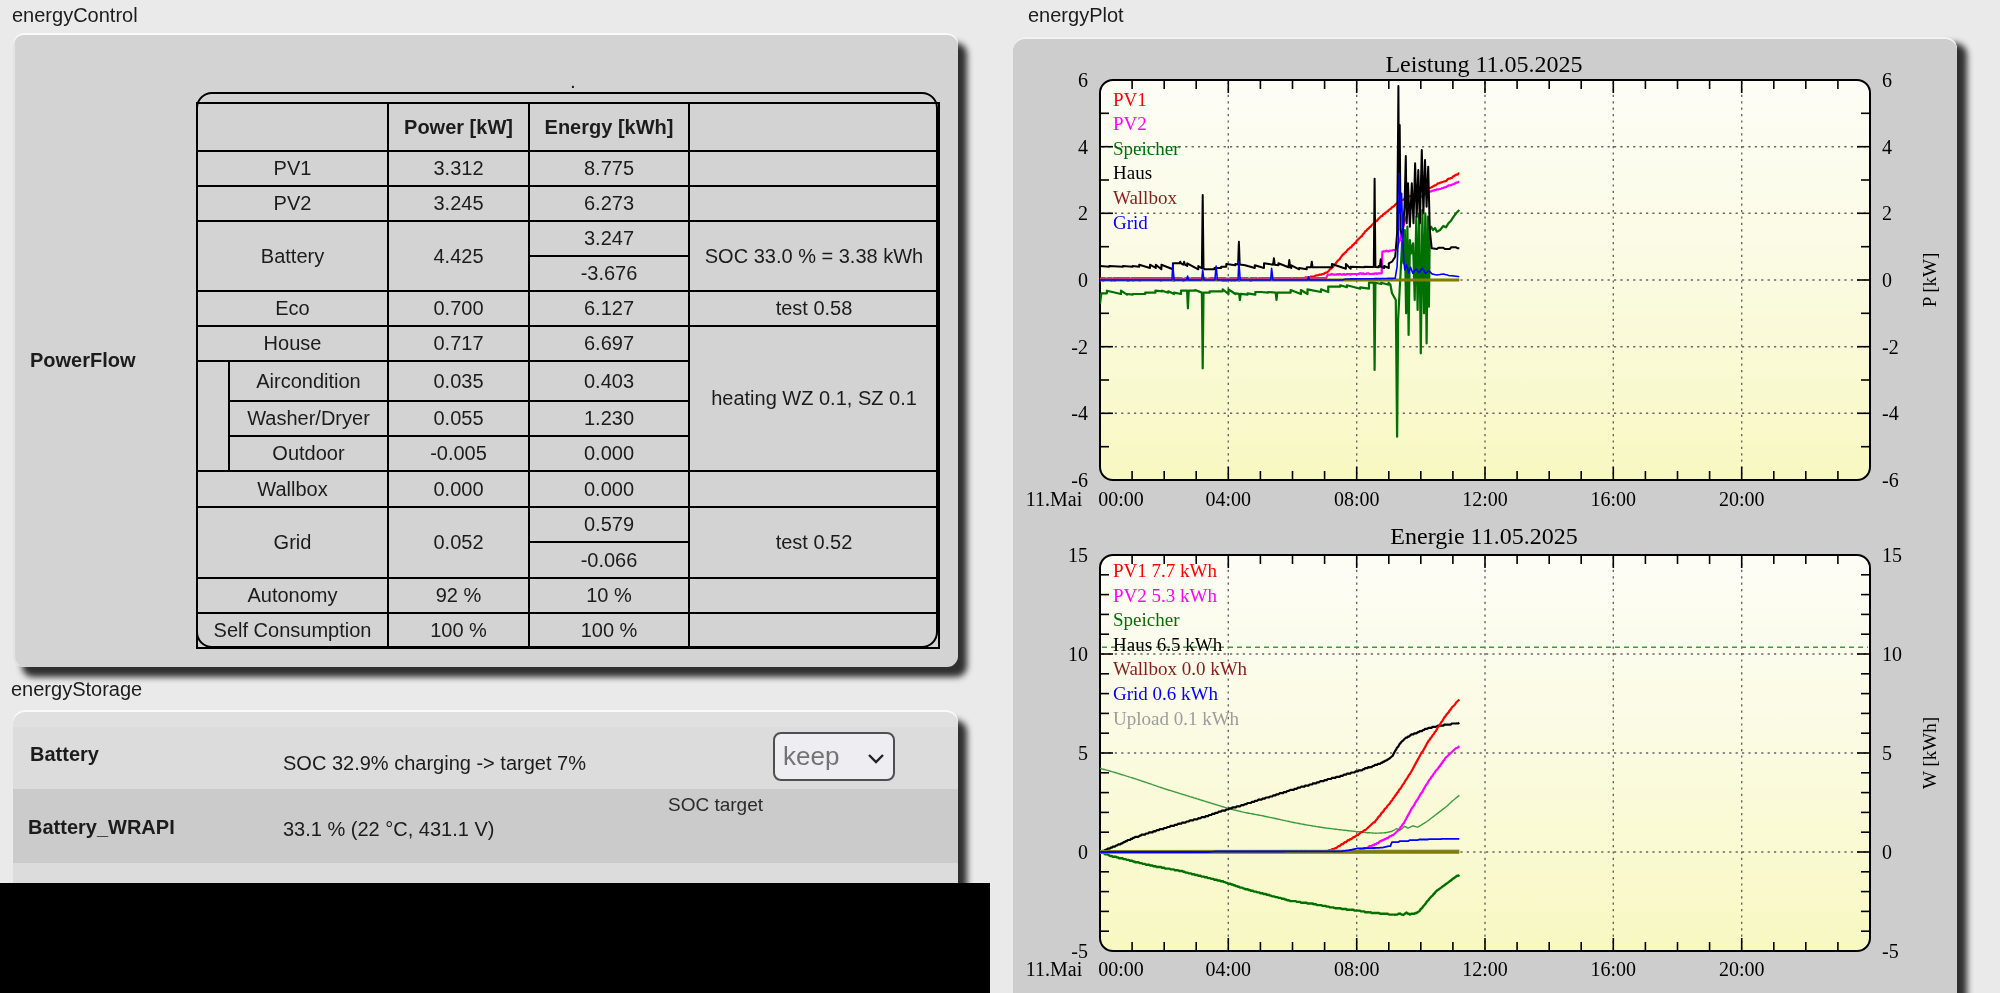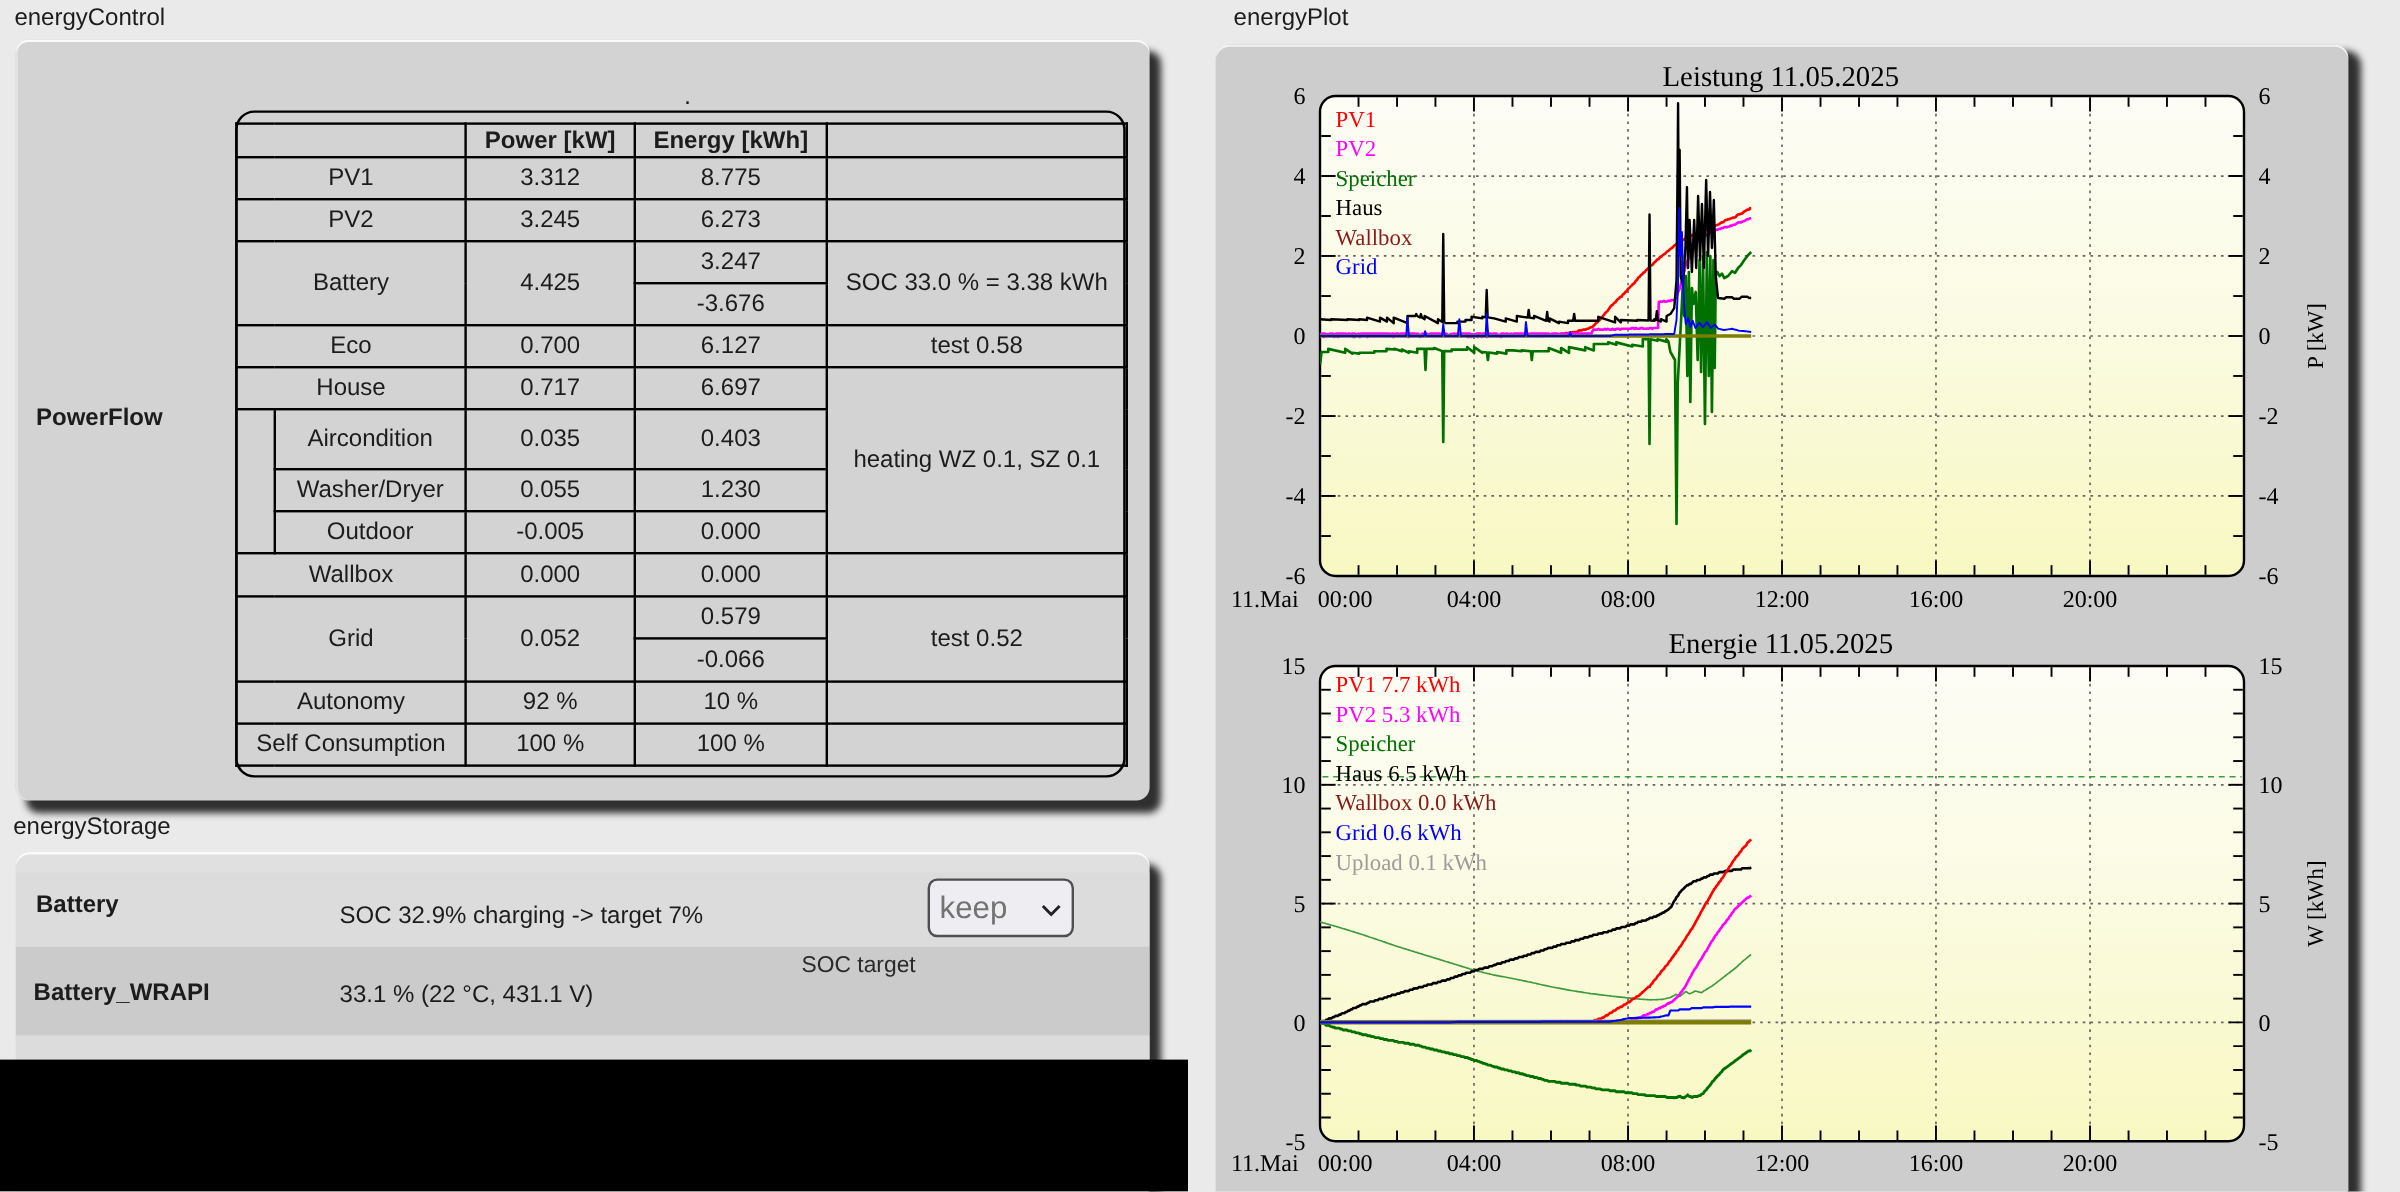--- a/index.html
+++ b/index.html
@@ -5,27 +5,27 @@
  font-family:"Liberation Sans",sans-serif;color:#1c1c1c;position:relative}
 .abs{position:absolute}
 .lbl{position:absolute;font-size:20px;color:#1c1c1c}
 #p1{position:absolute;left:13px;top:33px;width:945px;height:634px;background:#d3d3d3;border-radius:11px;
  box-shadow:inset 0 2px 0 #fafafa, inset 2px 0 0 #e3e3e3, 9px 10px 6px rgba(0,0,0,0.8)}
 #p2{position:absolute;left:13px;top:710px;width:945px;height:310px;background:#e0e0e0;border-radius:12px;
  box-shadow:inset 0 2px 0 #fafafa, 9px 10px 6px rgba(0,0,0,0.8);overflow:hidden}
 #p3{position:absolute;left:1013px;top:37px;width:944px;height:1000px;background:#cdcdcd;border-radius:12px;
  box-shadow:inset 0 2px 0 #f2f2f2, 10px 6px 6px rgba(0,0,0,0.8)}
 #blackbox{position:absolute;left:0;top:883px;width:990px;height:110px;background:#000}
-#powerflow{position:absolute;left:30px;top:337px;font-size:20px;font-weight:bold}
+#powerflow{position:absolute;left:30px;top:349px;font-size:20px;font-weight:bold}
 #dot{position:absolute;left:203px;top:69px;width:740px;text-align:center;font-size:21px}
 #fs{position:absolute;left:196px;top:92px;width:742px;height:556px;border:2px solid #000;border-radius:16px}
 #tb{position:absolute;left:196px;top:102px;width:740px;border-collapse:collapse;table-layout:fixed}
 #tb td{border:2px solid #000;text-align:center;vertical-align:middle;font-size:20px;height:35px;padding:0;
  overflow:hidden;white-space:nowrap}
-#tb tr.hd td{height:28px}
+#tb tr.hd td{height:48px}
 .r1{position:absolute;left:0;top:17px;width:945px;height:62px;background:#dcdcdc}
 .r2{position:absolute;left:0;top:79px;width:945px;height:74px;background:#cbcbcb}
 .r3{position:absolute;left:0;top:153px;width:945px;height:66px;background:#dcdcdc}
 #sel{position:absolute;left:773px;top:732px;width:122px;height:49px;background:#eeeef2;border:2px solid #4f4f4f;
  border-radius:8px;font-size:26px;color:#737373;line-height:44px;padding-left:8px}
 #sel svg{position:absolute;right:8px;top:19px}
 .b{font-weight:bold}
 </style></head><body>
 <div class="lbl" style="left:12px;top:4px">energyControl</div>
 <div class="lbl" style="left:1028px;top:4px">energyPlot</div>
@@ -341,21 +341,21 @@
         <td>0.700</td>
         <td>6.127</td>
         <td>test 0.58</td>
       </tr>
       <tr>
         <td colspan="2">House</td>
         <td>0.717</td>
         <td>6.697</td>
         <td rowspan="4">heating WZ 0.1, SZ 0.1</td>
       </tr>
-      <tr style="height:50px">
+      <tr style="height:40px">
         <td rowspan="3"></td>
         <td>Aircondition</td>
         <td>0.035</td>
         <td>0.403</td>
       </tr>
       <tr>
         <td>Washer/Dryer</td>
         <td>0.055</td>
         <td>1.230</td>
       </tr>

